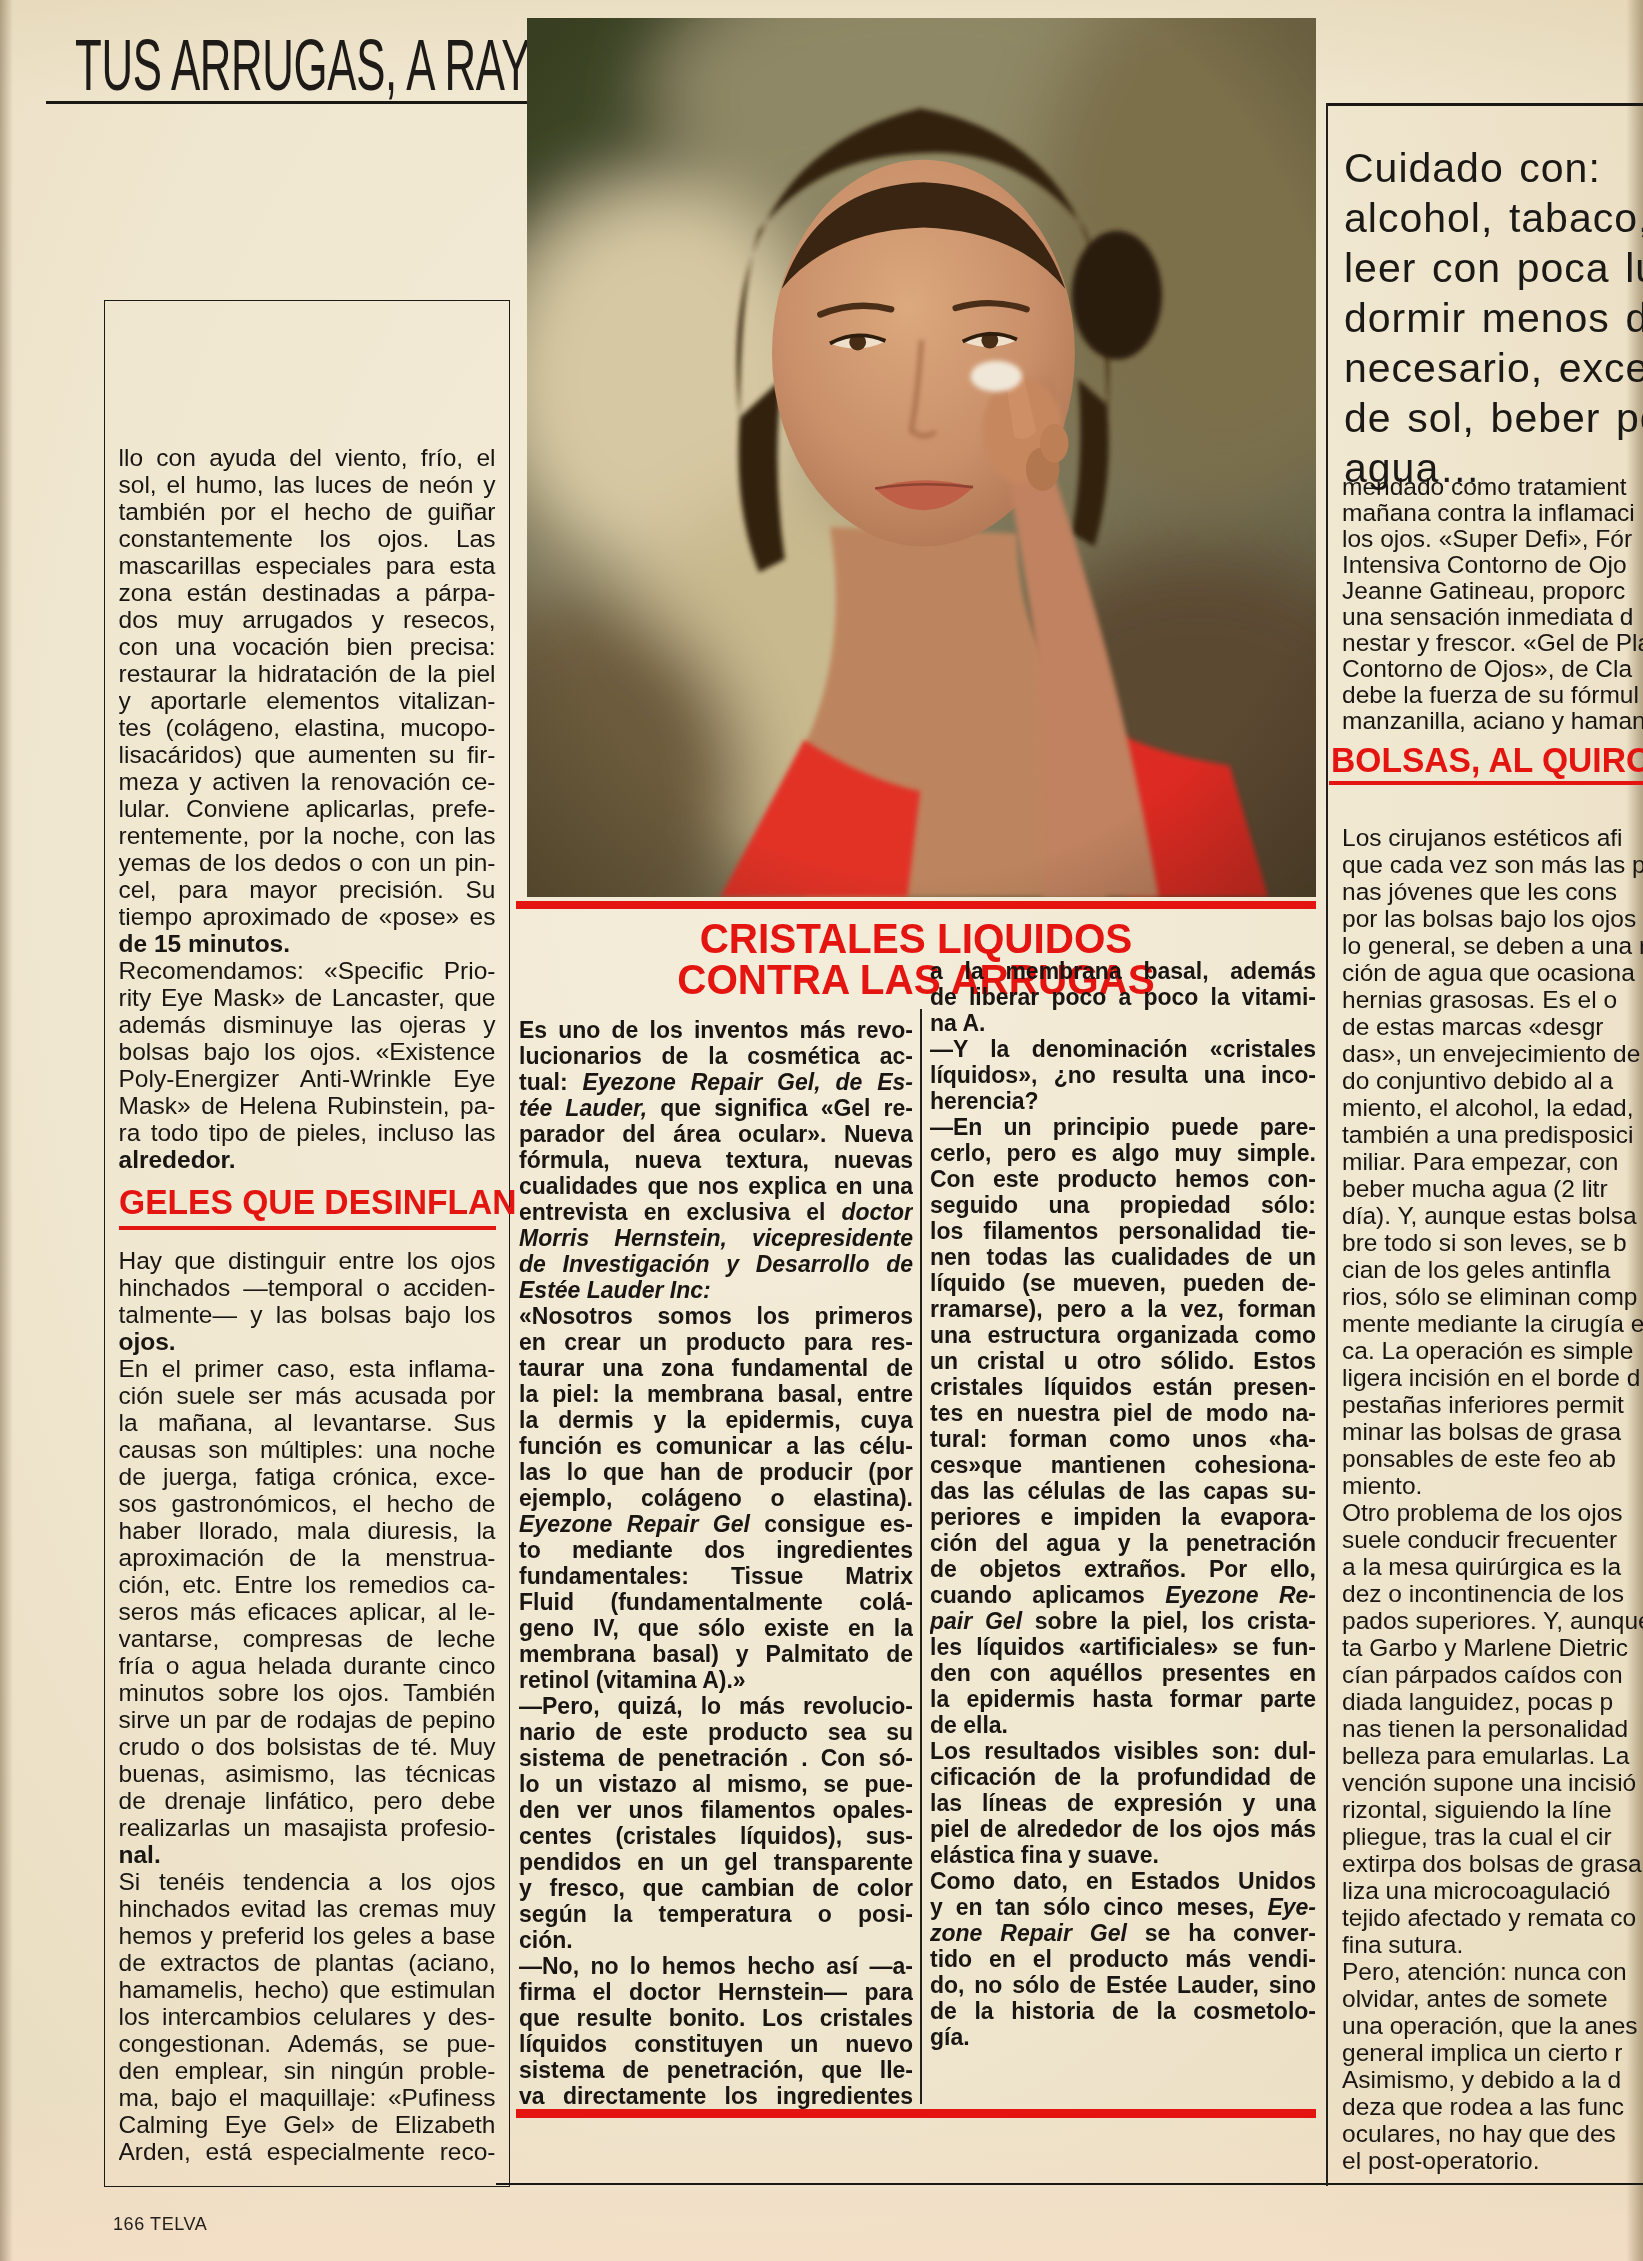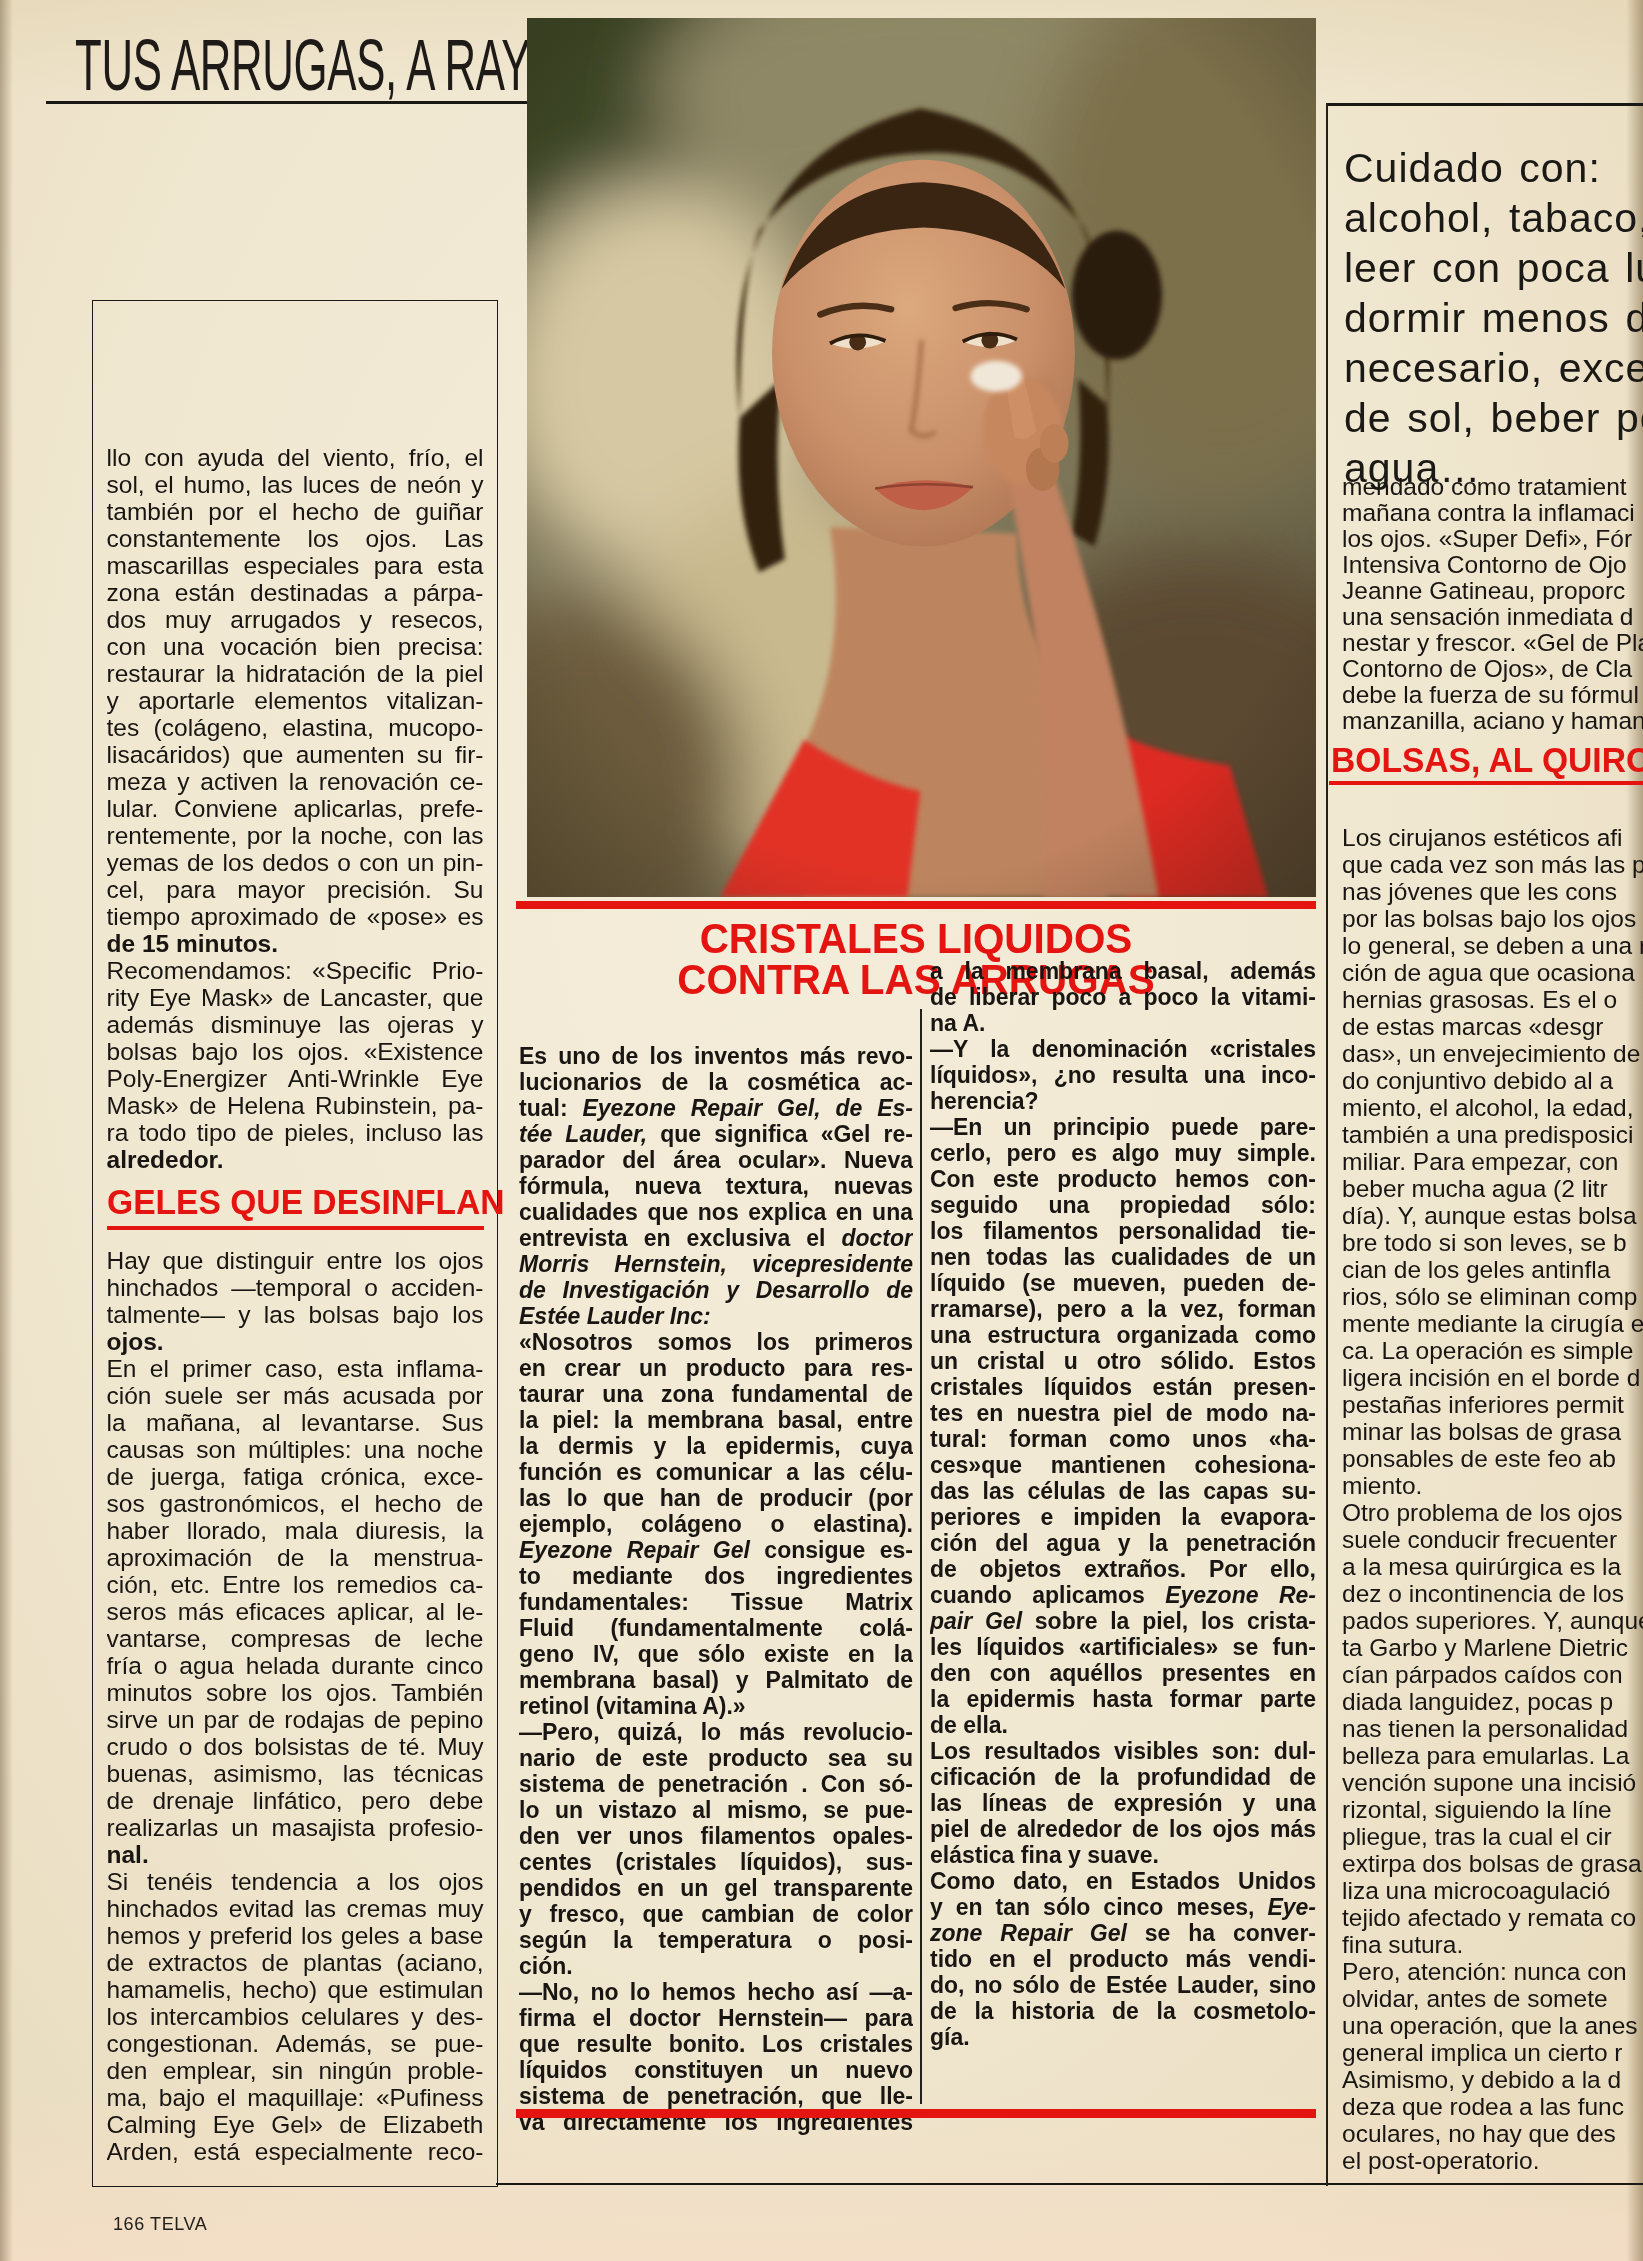--- a/index.html
+++ b/index.html
@@ -15,42 +15,42 @@
   }
   .abs{position:absolute;}
   
   #page-title{
     left:75px;top:23px;font-size:73px;font-weight:200;letter-spacing:-0.6px;
     color:#1d1a17;transform:scaleX(.60);transform-origin:left top;white-space:nowrap;
   }
   .hrule{background:#1a1815;}
   
   #left-box{
-    left:92px;top:300px;width:406px;height:1887px;border:1.9px solid #1c1a17;
+    left:104px;top:300px;width:406px;height:1887px;border:1.9px solid #1c1a17;
     box-sizing:border-box;padding:143px 13.5px 0 13.5px;
   }
   .bodytext{font-size:24.5px;line-height:27px;}
   .justify .ln{text-align:justify;text-align-last:justify;overflow:hidden;}
   .justify .ln.end{text-align-last:left;font-weight:bold;}
   .ragged .ln{white-space:nowrap;}
   .redhead{color:#e41510;font-weight:700;white-space:nowrap;}
   #left-heading{margin-top:9px;font-size:35px;letter-spacing:0;transform:scaleX(.96);transform-origin:left center;}
   #left-heading-rule{height:3.9px;background:#e41510;margin:3.9px 0 17px 0;}
   
   #photo{left:527px;top:18px;width:789px;height:879px;}
   #photo svg{display:block;width:100%;height:100%;}
   
   #photo-red-bar{left:516px;top:901px;width:800px;height:8.4px;background:#e41510;}
   #center-headline{
     left:516px;top:918px;width:800px;text-align:center;color:#e41510;
     font-size:43px;line-height:41px;font-weight:800;transform:scaleX(.94);transform-origin:center top;
     white-space:nowrap;
   }
   .centercol{font-size:23px;line-height:26px;font-weight:700;}
-  #center-col-1{left:519px;top:1043px;width:394px;}
+  #center-col-1{left:519px;top:1017px;width:394px;}
   #center-col-2{left:930px;top:958px;width:386px;}
   #col-divider{left:920px;top:1009px;width:1.9px;height:1095px;background:#23201c;}
   #bottom-red-bar{left:516px;top:2109px;width:800px;height:9px;background:#e41510;}
   #bottom-rule{left:496px;top:2183px;width:1147px;height:1.9px;}
   
   #right-rule-top{left:1326px;top:103px;width:318px;height:2.6px;}
   #right-vrule{left:1326px;top:103px;width:1.9px;height:2083px;background:#23201c;}
   #pull-quote{
     left:1344px;top:143px;width:580px;font-size:41px;line-height:50px;font-weight:300;
     letter-spacing:1px;word-spacing:3.2px;color:#1b1916;

